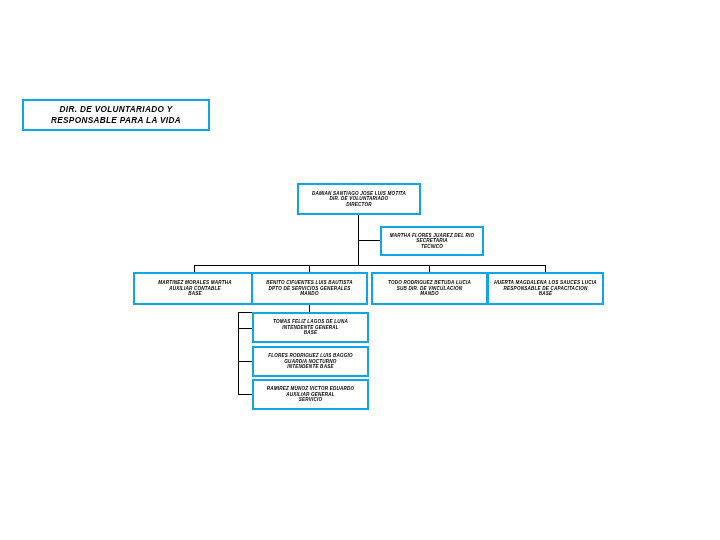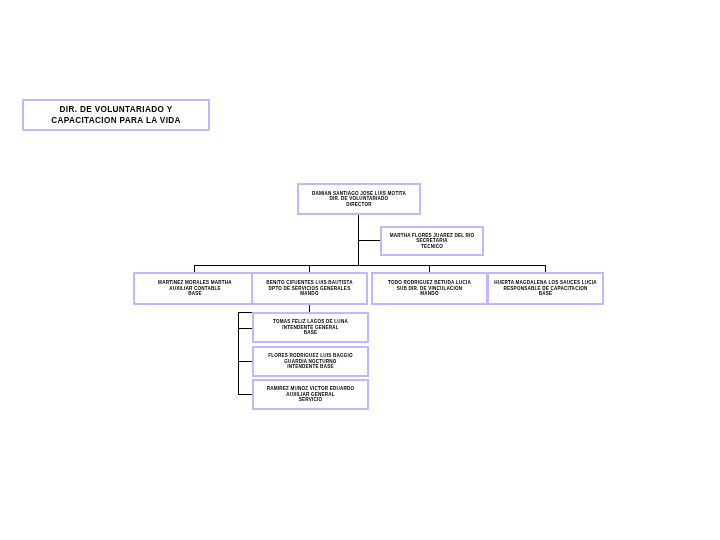--- a/index.html
+++ b/index.html
@@ -12,28 +12,29 @@
     width: 720px;
     height: 540px;
     background: #ffffff;
     font-family: "Liberation Sans", sans-serif;
     overflow: hidden;
   }
   .box {
     position: absolute;
     box-sizing: border-box;
     background: #ffffff;
-    border: 2px solid #c4b5fd;
+    border: 2px solid #0ea5e9;
     display: flex;
     flex-direction: column;
     align-items: center;
     justify-content: center;
     text-align: center;
     color: #000000;
     z-index: 2;
+    font-style: italic;
   }
   .box .line {
     display: block;
     white-space: nowrap;
     line-height: 1.18;
     letter-spacing: 0.2px;
   }
   
   #title-box {
     left: 22px;
@@ -116,21 +117,21 @@
   <div class="conn vline" id="drop-3"></div>
   <div class="conn vline" id="sub-drop"></div>
   <div class="conn hline" id="sub-top"></div>
   <div class="conn vline" id="sub-spine"></div>
   <div class="conn hline" id="sub-tee-0"></div>
   <div class="conn hline" id="sub-tee-1"></div>
   <div class="conn hline" id="sub-tee-2"></div>
 
   <div class="box" id="title-box">
     <span class="line">DIR. DE VOLUNTARIADO Y</span>
-    <span class="line">CAPACITACION PARA LA VIDA</span>
+    <span class="line">RESPONSABLE PARA LA VIDA</span>
   </div>
 
   <div class="box small" id="root-box">
     <span class="line">DAMIAN SANTIAGO JOSE LUIS MOTITA</span>
     <span class="line">DIR. DE VOLUNTARIADO</span>
     <span class="line">DIRECTOR</span>
   </div>
 
   <div class="box small" id="secretary-box">
     <span class="line">MARTHA FLORES JUAREZ DEL RIO</span>

